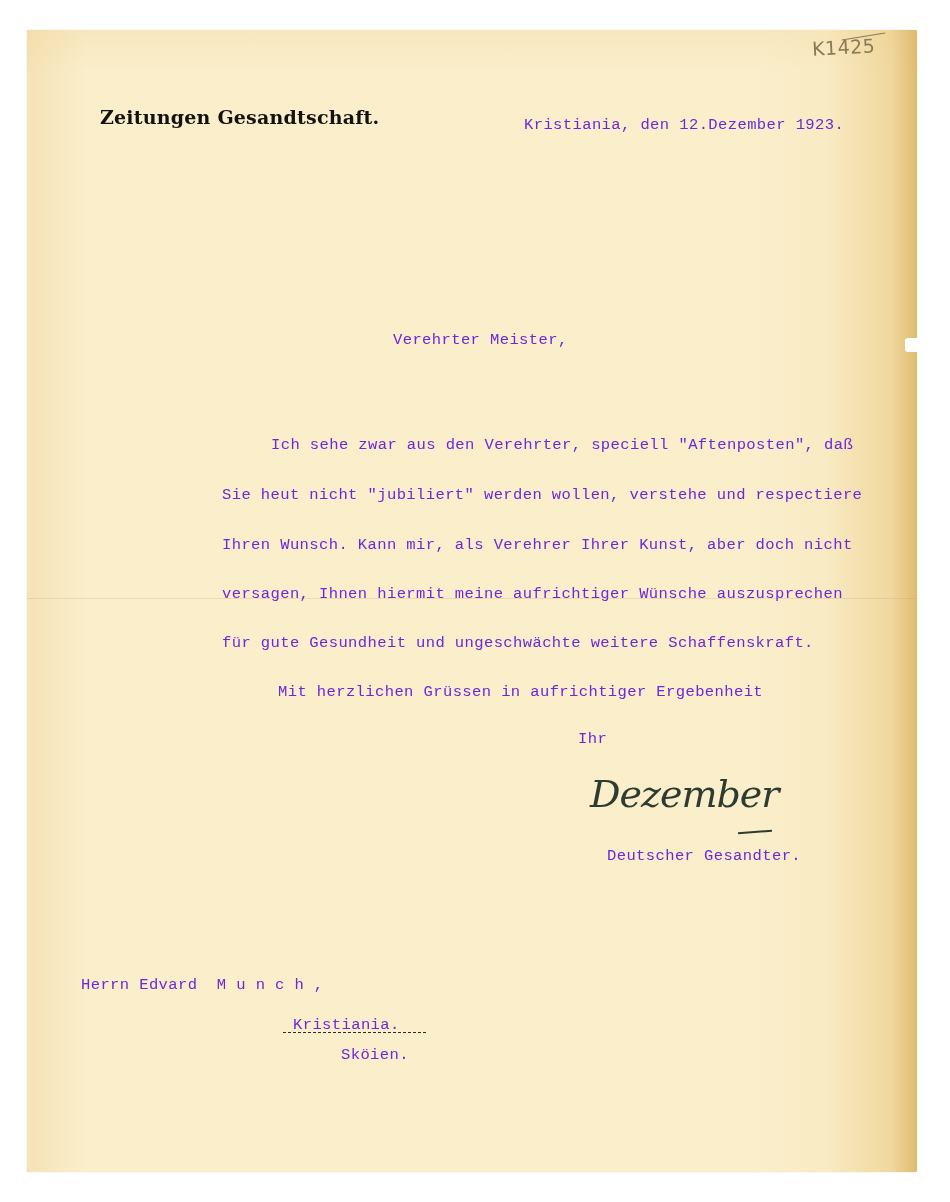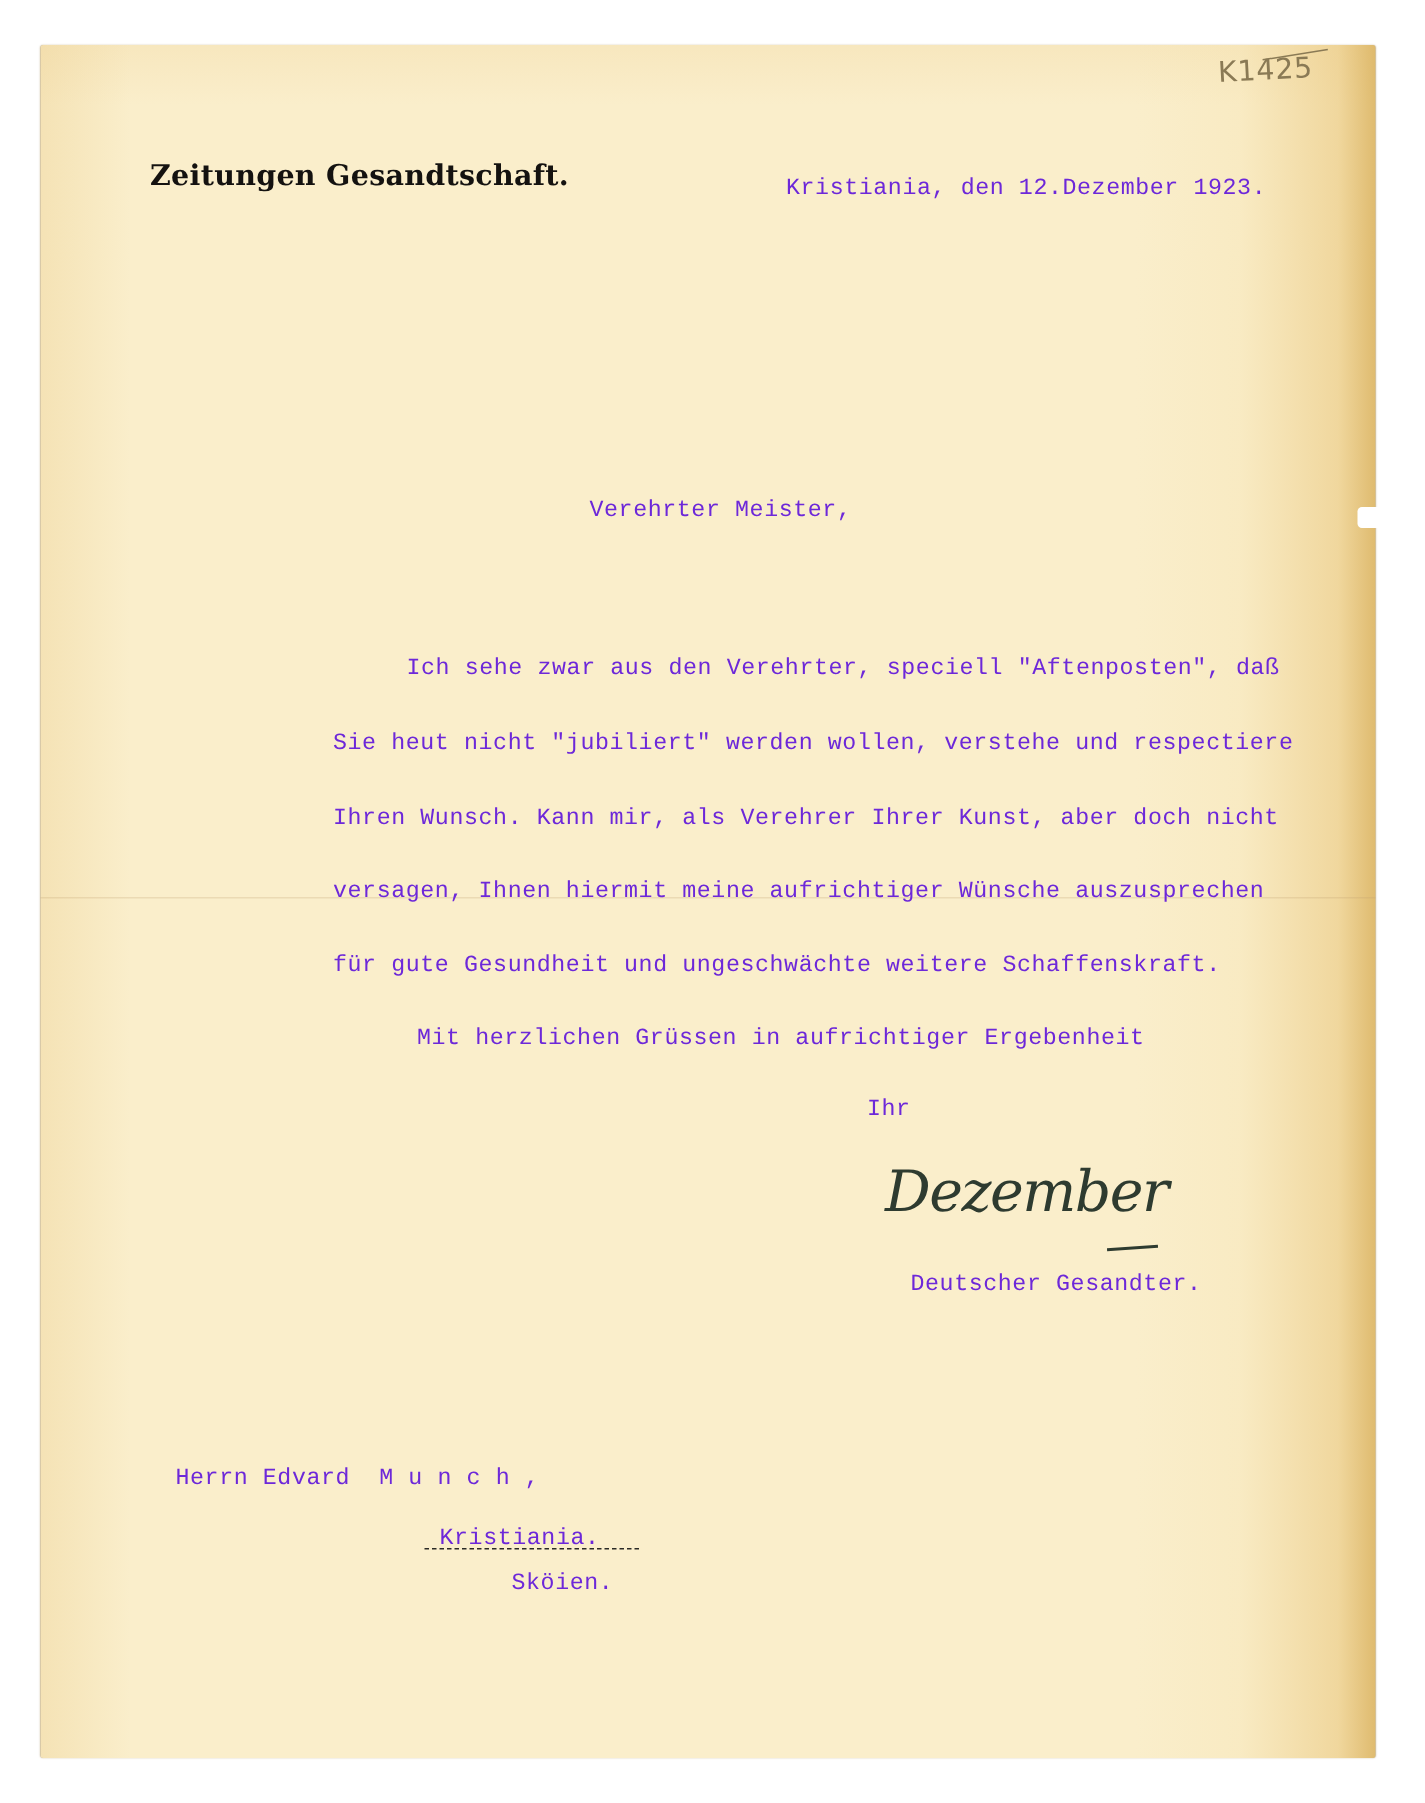--- a/index.html
+++ b/index.html
@@ -79,16 +79,16 @@
 <div class="t" style="left:222px; top:634px;">für gute Gesundheit und ungeschwächte weitere Schaffenskraft.</div>
 
 <div class="t" style="left:278px; top:683px;">Mit herzlichen Grüssen in aufrichtiger Ergebenheit</div>
 <div class="t" style="left:578px; top:690px;margin-top:40px;">Ihr</div>
 
 <div class="signature">Dezember</div>
 <div class="sig-line"></div>
 
 <div class="t" style="left:607px; top:847px;">Deutscher Gesandter.</div>
 
-<div class="t" style="left:81px; top:976px;margin-left:36px;">Herrn Edvard  M u n c h ,</div>
+<div class="t" style="left:81px; top:976px;">Herrn Edvard  M u n c h ,</div>
 <div class="t" style="left:293px; top:1016px;">Kristiania.</div>
 <div class="underline-dash"></div>
 <div class="t" style="left:305px; top:1046px;margin-left:36px;">Sköien.</div>
 
 </body></html>

